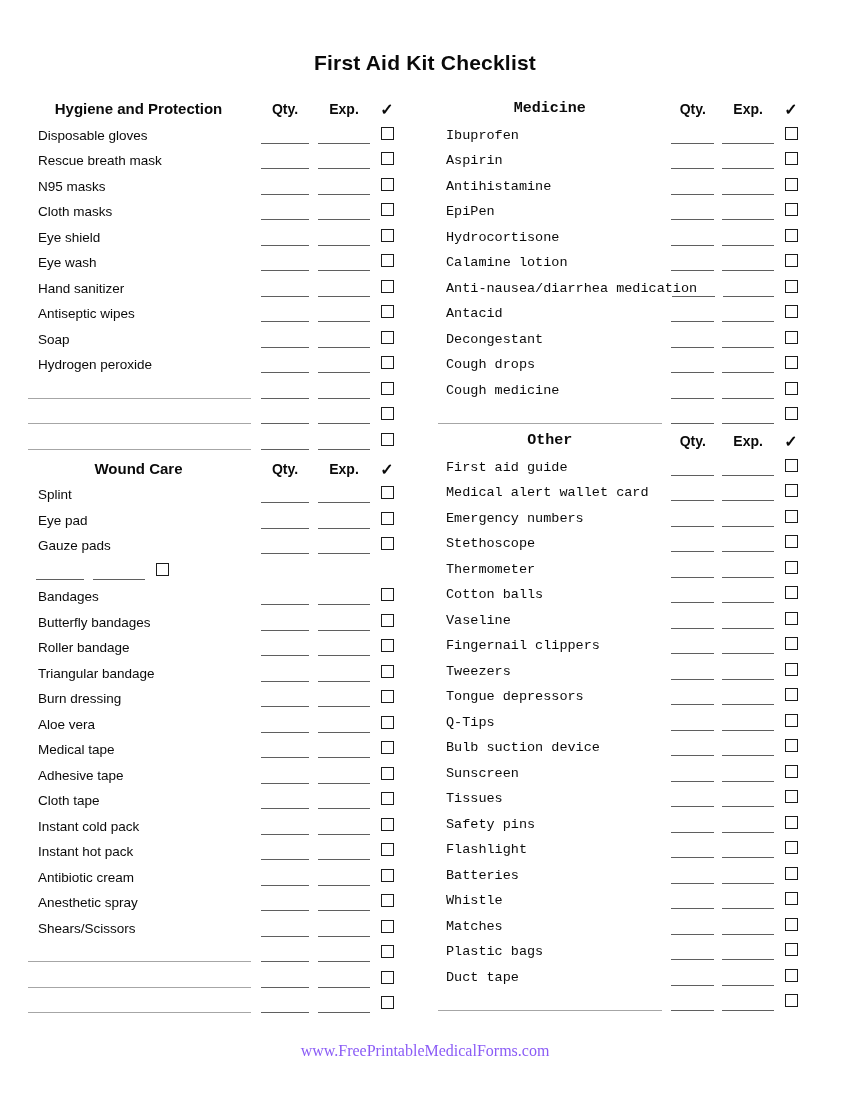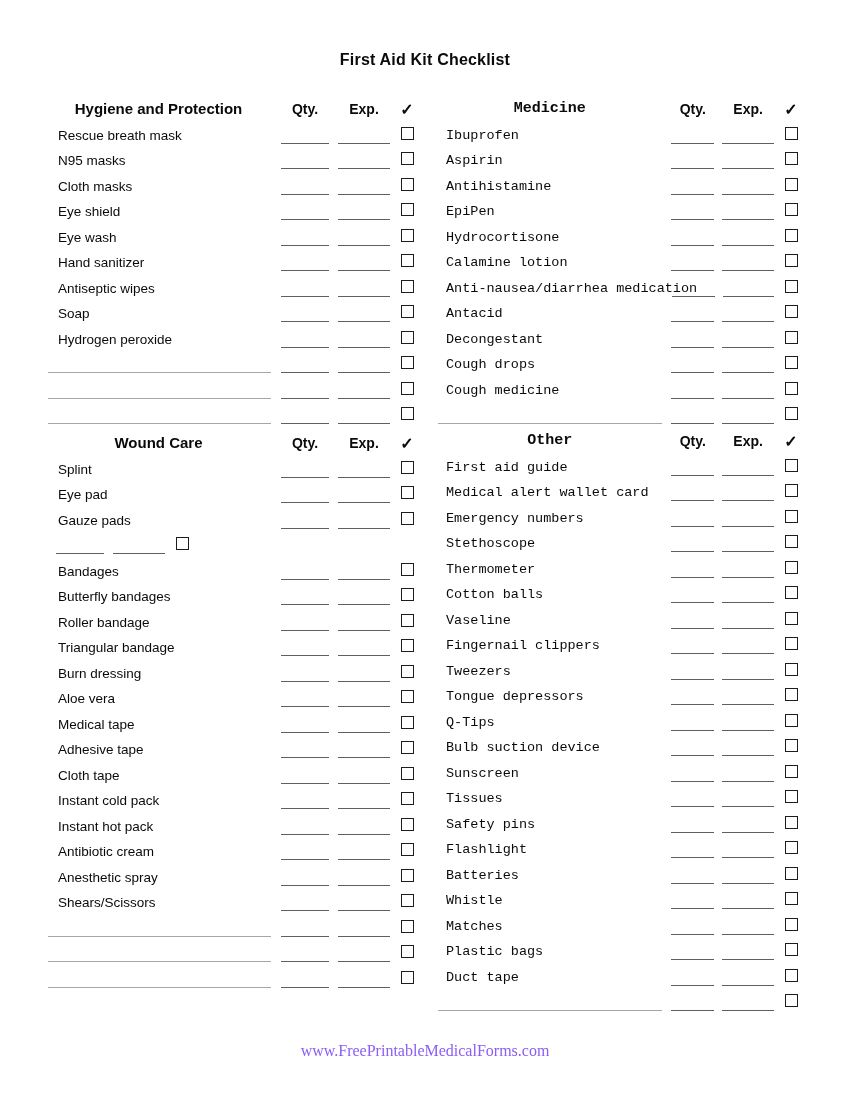--- a/index.html
+++ b/index.html
@@ -4,24 +4,24 @@
 <style>
   * { margin:0; padding:0; box-sizing:border-box; }
   html,body { background:#ffffff; }
   body {
     width:850px; height:1100px; position:relative; overflow:hidden;
     font-family:"Liberation Sans", sans-serif; color:#0a0a0a;
   }
   .page { position:absolute; inset:0; background:#ffffff; }
   .title {
     position:absolute; top:51px; left:0; width:100%;
-    text-align:center; font-size:16px; font-weight:bold; letter-spacing:.2px;
+    text-align:center; font-size:21px; font-weight:bold; letter-spacing:.2px;
   }
   .col { position:absolute; top:94px; }
-  .col-left  { left:46px;  width:368px; }
+  .col-left  { left:26px;  width:368px; }
   .col-right { left:437px; width:361px; }
 
   .row { display:flex; align-items:flex-end; height:25.5px; }
   .header-row { height:26px; }
   .header-row.tall { height:28px; }
 
   .name { position:relative; height:100%; display:flex; align-items:flex-end; }
   .col-left  .name { width:225px; }
   .col-right .name { width:226px;font-family:Liberation Mono, monospace; }
   .label { display:block; font-size:13.5px; margin-bottom:3px; white-space:nowrap; }
@@ -66,20 +66,30 @@
   <h1 class="title">First Aid Kit Checklist</h1>
   <div class="col col-left" id="col-left">
       <div class="row header-row">
         <div class="name head">Hygiene and Protection</div>
         <div class="qcell head">Qty.</div>
         <div class="ecell head">Exp.</div>
         <div class="headchk">✓</div>
       </div>
       <div class="row">
         <div class="name">
+          <span class="label">Disposable gloves</span>
+        </div>
+        <div class="qcell line"></div>
+        <div class="ecell line"></div>
+        <div class="ccell">
+          <span class="box"></span>
+        </div>
+      </div>
+      <div class="row">
+        <div class="name">
           <span class="label">Rescue breath mask</span>
         </div>
         <div class="qcell line"></div>
         <div class="ecell line"></div>
         <div class="ccell">
           <span class="box"></span>
         </div>
       </div>
       <div class="row">
         <div class="name">

